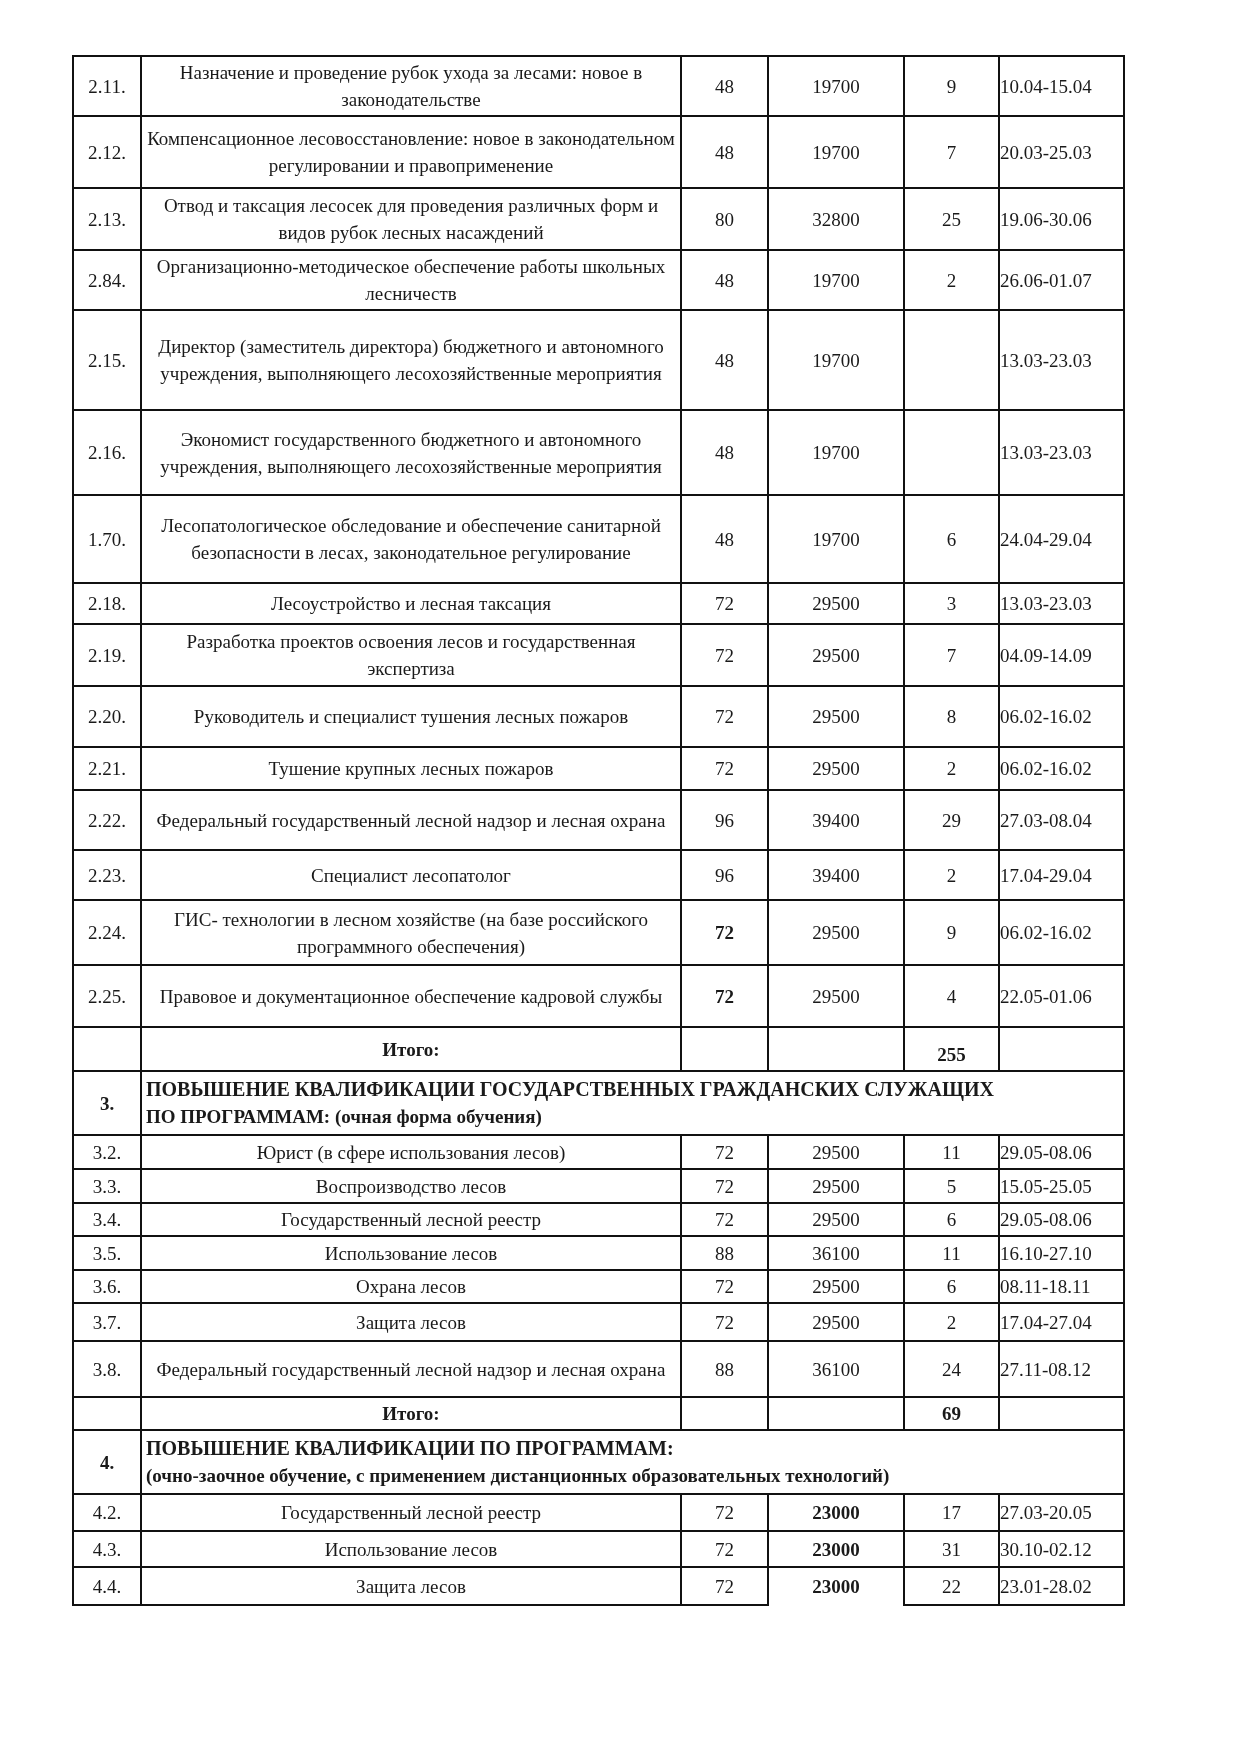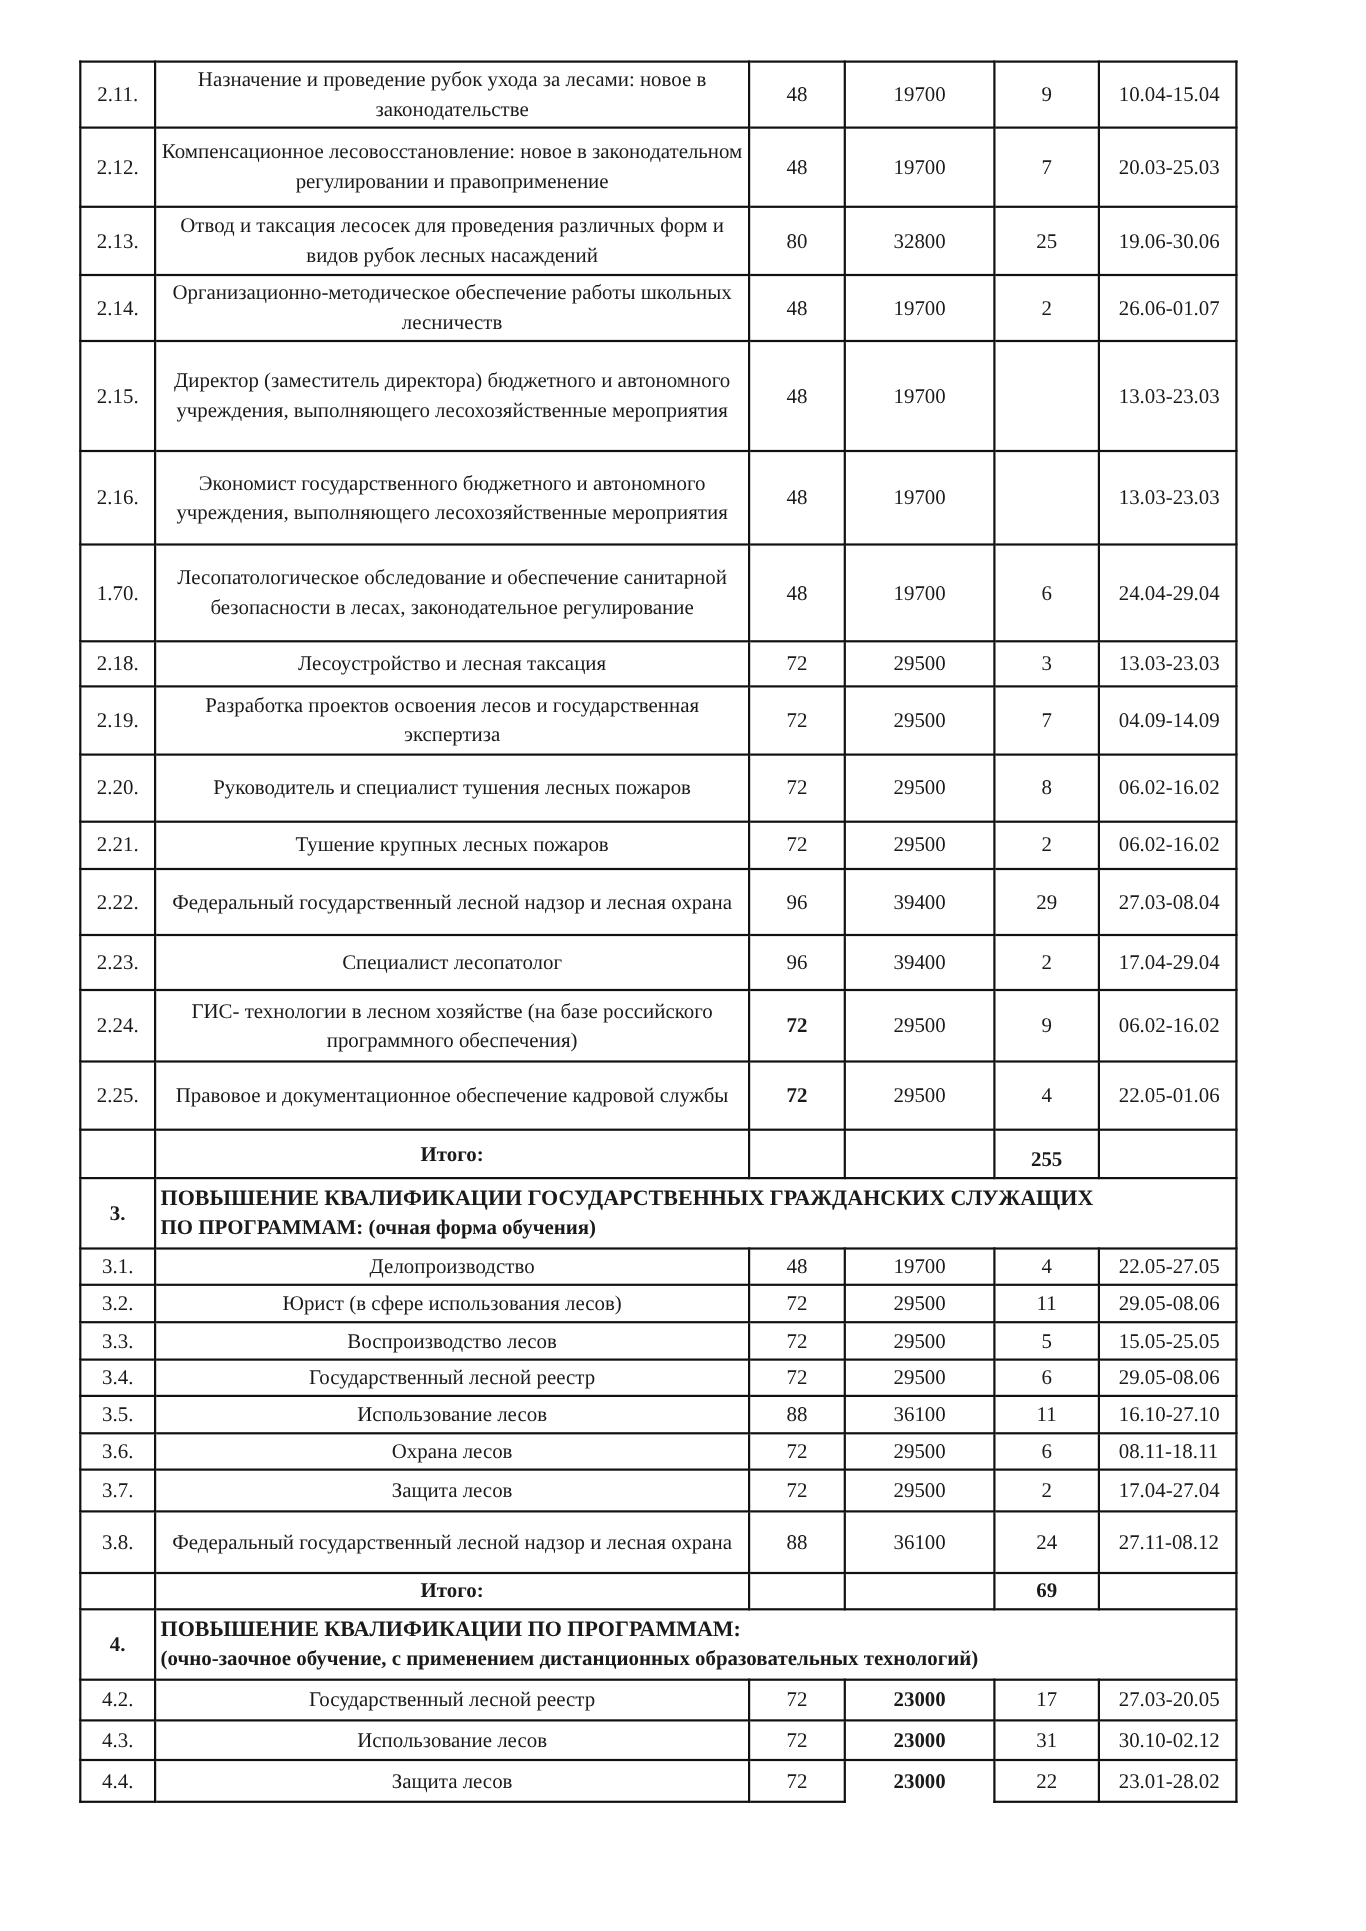--- a/index.html
+++ b/index.html
@@ -3,21 +3,21 @@
 <meta charset="utf-8">
 <style>
   html, body { margin: 0; padding: 0; background: #ffffff; }
   body { width: 1242px; height: 1755px; position: relative; overflow: hidden;
          font-family: "Liberation Serif", "DejaVu Serif", serif; color: #1a1a1a; }
   .page { position: absolute; left: 72px; top: 55px; width: 1051px; }
   table { border-collapse: collapse; width: 1051px; table-layout: fixed; }
   td { border: 2px solid #111; font-size: 19px; line-height: 27px; padding: 2px 4px; vertical-align: middle; }
   td.num { text-align: center; padding: 0; }
   td.val { text-align: center; }
-  td.date { text-align: left; padding-left: 17px; white-space: nowrap; }
+  td.date { text-align: left; padding-left: 0; white-space: nowrap; }
   td.name { text-align: center; }
   .bold { font-weight: bold; }
   tr.section td.title { text-align: left; font-weight: bold; font-size: 20px; line-height: 28px;
                         font-family: "Liberation Sans Narrow", "Liberation Serif", serif; }
   tr.section td.title .sub { font-size: 19px; }
 </style>
 </head>
 <body>
 
 <div class="page">
@@ -50,21 +50,21 @@
     </tr>
     <tr style="height:62px">
       <td class="num">2.13.</td>
       <td class="name">Отвод и таксация лесосек для проведения различных форм и видов рубок лесных насаждений</td>
       <td class="val">80</td>
       <td class="val">32800</td>
       <td class="val">25</td>
       <td class="date">19.06-30.06</td>
     </tr>
     <tr style="height:59px">
-      <td class="num">2.14.</td>
+      <td class="num">2.84.</td>
       <td class="name">Организационно-методическое обеспечение работы школьных лесничеств</td>
       <td class="val">48</td>
       <td class="val">19700</td>
       <td class="val">2</td>
       <td class="date">26.06-01.07</td>
     </tr>
     <tr style="height:100px">
       <td class="num">2.15.</td>
       <td class="name">Директор (заместитель директора) бюджетного и автономного учреждения, выполняющего лесохозяйственные мероприятия</td>
       <td class="val">48</td>
@@ -162,28 +162,20 @@
     </tr>
 
     <tr class="section" style="height:64px">
       <td class="num bold">3.</td>
       <td class="title" colspan="5">
         <div>ПОВЫШЕНИЕ КВАЛИФИКАЦИИ ГОСУДАРСТВЕННЫХ ГРАЖДАНСКИХ СЛУЖАЩИХ</div>
         <div class="sub">ПО ПРОГРАММАМ:   (очная форма обучения)</div>
       </td>
     </tr>
 
-    <tr style="height:31px">
-      <td class="num">3.1.</td>
-      <td class="name">Делопроизводство</td>
-      <td class="val">48</td>
-      <td class="val">19700</td>
-      <td class="val">4</td>
-      <td class="date">22.05-27.05</td>
-    </tr>
     <tr style="height:34px">
       <td class="num">3.2.</td>
       <td class="name">Юрист (в сфере использования лесов)</td>
       <td class="val">72</td>
       <td class="val">29500</td>
       <td class="val">11</td>
       <td class="date">29.05-08.06</td>
     </tr>
     <tr style="height:34px">
       <td class="num">3.3.</td>

